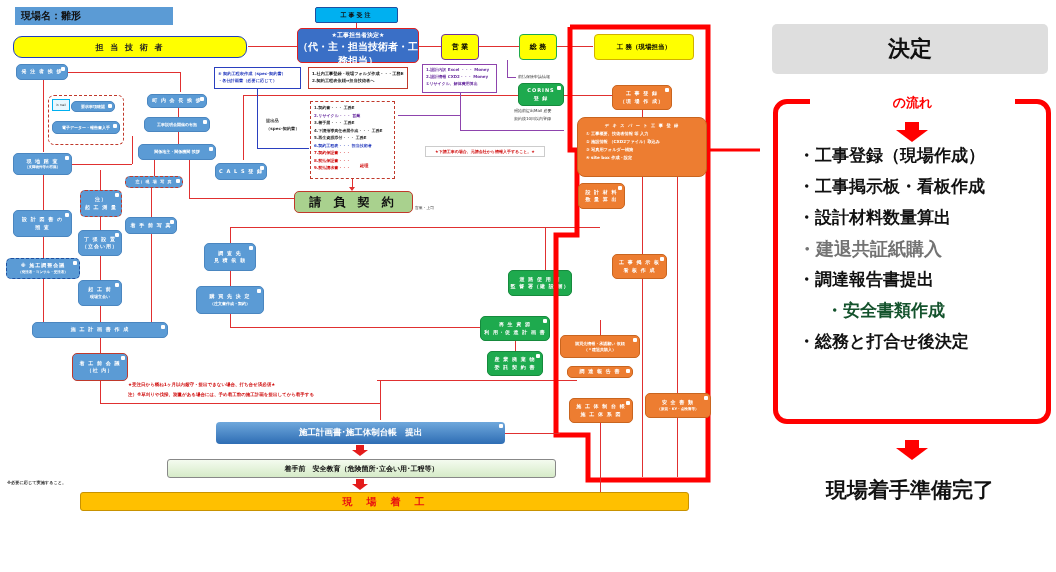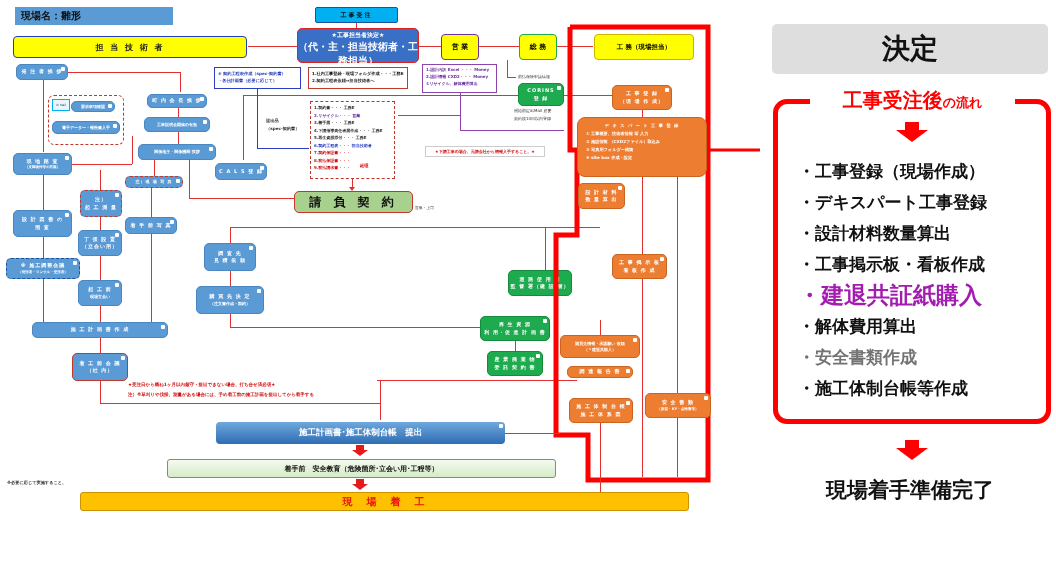--- a/index.html
+++ b/index.html
@@ -25,21 +25,21 @@
   .smarrow .stem{width:8px;height:5px;background:#e31b1b;margin:0 auto;}
   .smarrow .head{width:0;height:0;border-left:8px solid transparent;border-right:8px solid transparent;border-top:6px solid #e31b1b;margin:0 auto;}
 </style>
 </head>
 <body>
 
 <div class="abs" style="left:15px;top:7px;width:158px;height:18px;background:#5b9bd5;color:#111;font-size:10px;font-weight:bold;padding:2px 6px;">
   <span>現場名：雛形</span>
 </div>
 
-<div class="abs" style="left:13px;top:36px;width:234px;height:22px;background:#ffff00;border:1.5px solid #1f3fbf;border-radius:4px;display:flex;align-items:center;justify-content:center;font-size:8px;font-weight:bold;letter-spacing:2px;color:#222;">
+<div class="abs" style="left:13px;top:36px;width:234px;height:22px;background:#ffff00;border:1.5px solid #1f3fbf;border-radius:9px;display:flex;align-items:center;justify-content:center;font-size:8px;font-weight:bold;letter-spacing:2px;color:#222;">
   <span>担 当 技 術 者</span>
 </div>
 
 <div class="abs" style="left:315px;top:7px;width:83px;height:16px;background:#00b0f0;border:1px solid #1f4f9f;border-radius:2px;display:flex;align-items:center;justify-content:center;font-size:6px;font-weight:bold;letter-spacing:2px;color:#111;">
   <span>工事受注</span>
 </div>
 <div class="vline" style="left:356px;top:23px;height:6px;"></div>
 
 <div class="abs" style="left:297px;top:28px;width:122px;height:35px;background:#3a6fc6;border:1.5px solid #e02020;border-radius:5px;color:#fff;text-align:center;font-size:6px;font-weight:bold;line-height:1.45;padding-top:2px;">
   <div>★工事担当者決定★</div>
@@ -352,43 +352,41 @@
 <div class="smarrow" style="left:350px;top:479px;width:20px;">
     <div class="stem"></div>
     <div class="head"></div>
   </div>
 
 <div class="abs" style="left:80px;top:492px;width:609px;height:19px;background:#ffc000;border:1px solid #c89200;border-radius:3px;display:flex;align-items:center;justify-content:center;color:#e81010;font-size:10px;font-weight:bold;letter-spacing:2px;">
   <span>現　場　着　工</span>
 </div>
 
 <div class="abs" style="left:772px;top:24px;width:276px;height:50px;background:#dedede;border-radius:5px;display:flex;align-items:center;justify-content:center;font-weight:bold;color:#111;">
-    <span style="font-size:28px;">決定</span>
+    <span style="font-size:22px;">決定</span>
 </div>
 
 <div class="abs" style="left:773px;top:99px;width:278px;height:325px;border:5px solid #ff0000;border-radius:14px;"></div>
 <div class="abs" style="left:810px;top:86px;width:205px;height:28px;background:#fff;display:flex;align-items:flex-end;justify-content:center;color:#ff0000;font-weight:bold;">
-  <span style="font-size:20px;">工事受注後</span>
     <span style="font-size:13px;padding-bottom:2px;">の流れ</span>
 </div>
 <div class="bigarrow" style="left:894px;top:122px;width:36px;">
     <div class="stem"></div>
     <div class="head"></div>
   </div>
 
-<div class="abs" style="left:798px;top:156px;width:250px;">
+<div class="abs" style="left:798px;top:140px;width:250px;">
   <div id="steps">
       <div style="font-size: 17px; font-weight: bold; color: rgb(17, 17, 17); line-height: 31px; white-space: nowrap;">・工事登録（現場作成）</div>
-      <div style="font-size: 17px; font-weight: bold; color: rgb(17, 17, 17); line-height: 31px; white-space: nowrap;">・デキスパート工事登録</div>
+      <div style="font-size: 17px; font-weight: bold; color: rgb(17, 17, 17); line-height: 31px; white-space: nowrap;">・工事掲示板・看板作成</div>
       <div style="font-size: 17px; font-weight: bold; color: rgb(17, 17, 17); line-height: 31px; white-space: nowrap;">・設計材料数量算出</div>
-      <div style="font-size: 17px; font-weight: bold; color: rgb(17, 17, 17); line-height: 31px; white-space: nowrap;">・工事掲示板・看板作成</div>
-      <div style="font-size: 23px; font-weight: bold; color: #a21caf; line-height: 31px; white-space: nowrap;">・建退共証紙購入</div>
-      <div style="font-size: 17px; font-weight: bold; color: rgb(17, 17, 17); line-height: 31px; white-space: nowrap;">・解体費用算出</div>
-      <div style="font-size: 17px; font-weight: bold; color: #737373; line-height: 31px; white-space: nowrap;">・安全書類作成</div>
-      <div style="font-size: 17px; font-weight: bold; color: rgb(17, 17, 17); line-height: 31px; white-space: nowrap;">・施工体制台帳等作成</div>
+      <div style="font-size: 18px; font-weight: bold; color: #737373; line-height: 31px; white-space: nowrap;">・建退共証紙購入</div>
+      <div style="font-size: 17px; font-weight: bold; color: rgb(17, 17, 17); line-height: 31px; white-space: nowrap;">・調達報告書提出</div>
+      <div style="font-size: 17px; font-weight: bold; color: #14532d; line-height: 31px; white-space: nowrap; margin-left: 28px;">・安全書類作成</div>
+      <div style="font-size: 17px; font-weight: bold; color: rgb(17, 17, 17); line-height: 31px; white-space: nowrap;">・総務と打合せ後決定</div>
     </div>
 </div>
 
 <div class="bigarrow" style="left:894px;top:440px;width:36px;">
     <div class="stem"></div>
     <div class="head"></div>
   </div>
 <div class="abs" style="left:772px;top:476px;width:276px;text-align:center;font-size:21px;font-weight:bold;color:#111;">
   <span>現場着手準備完了</span>
 </div>

